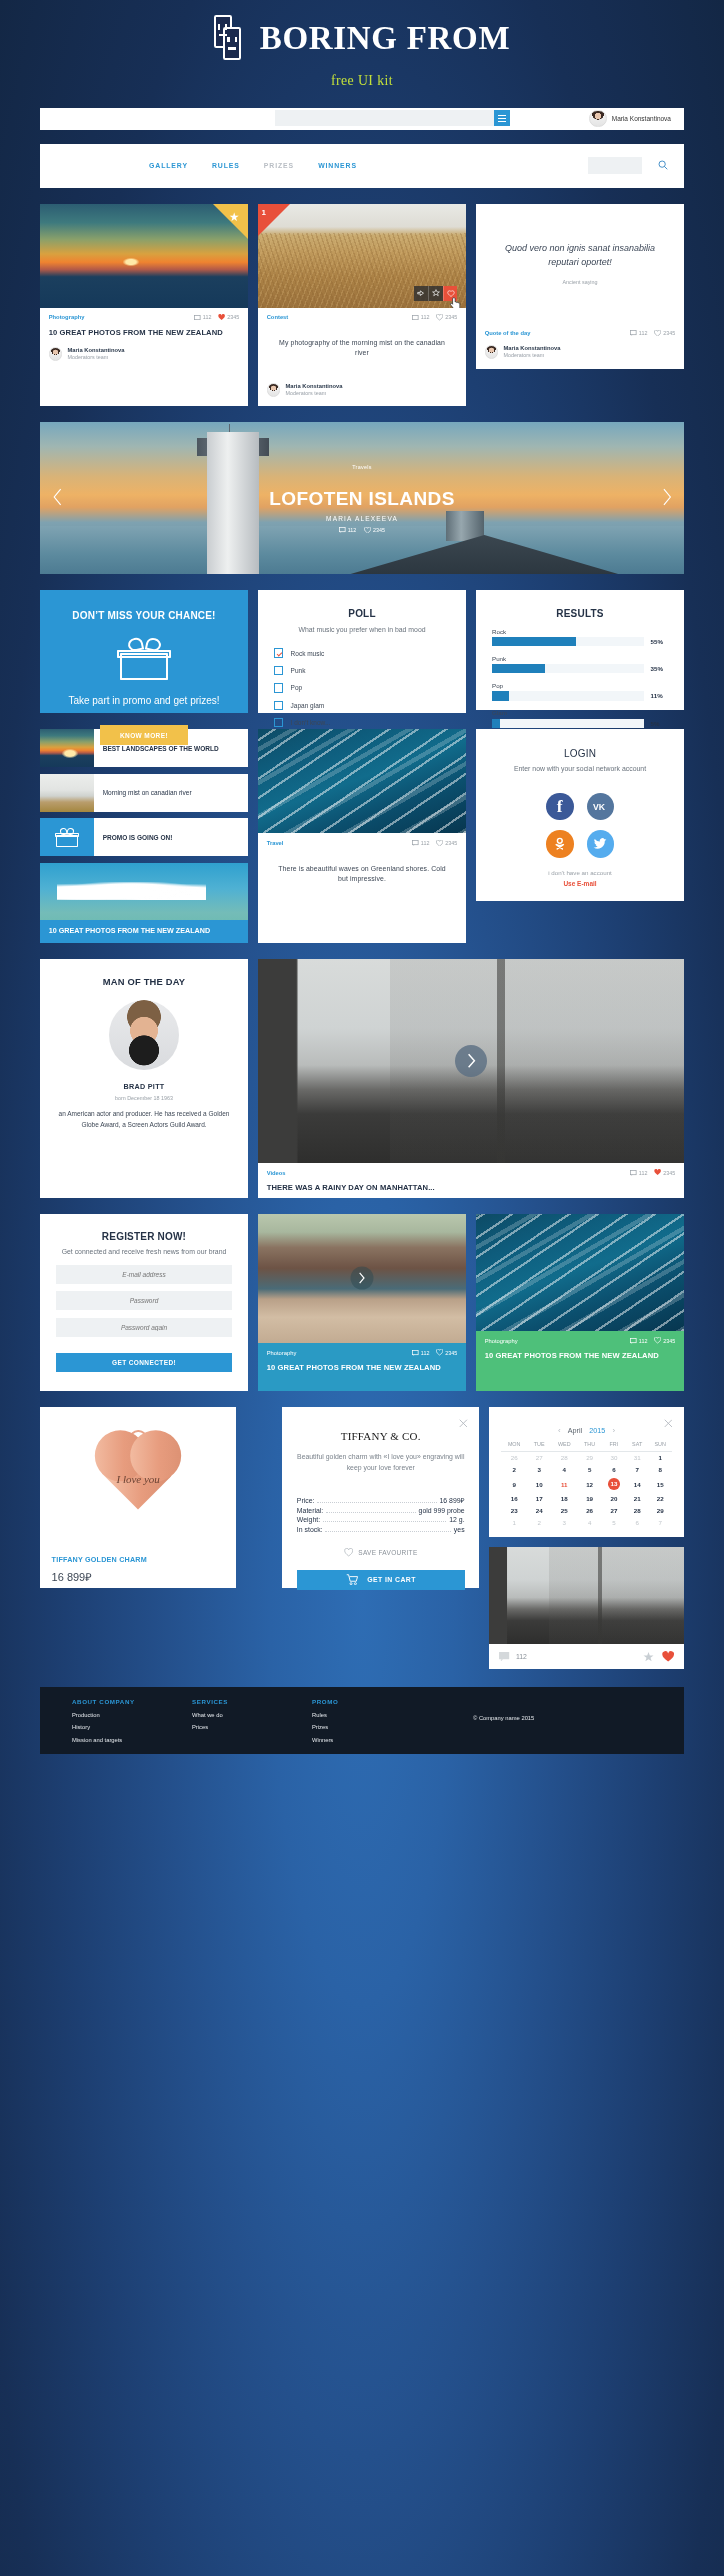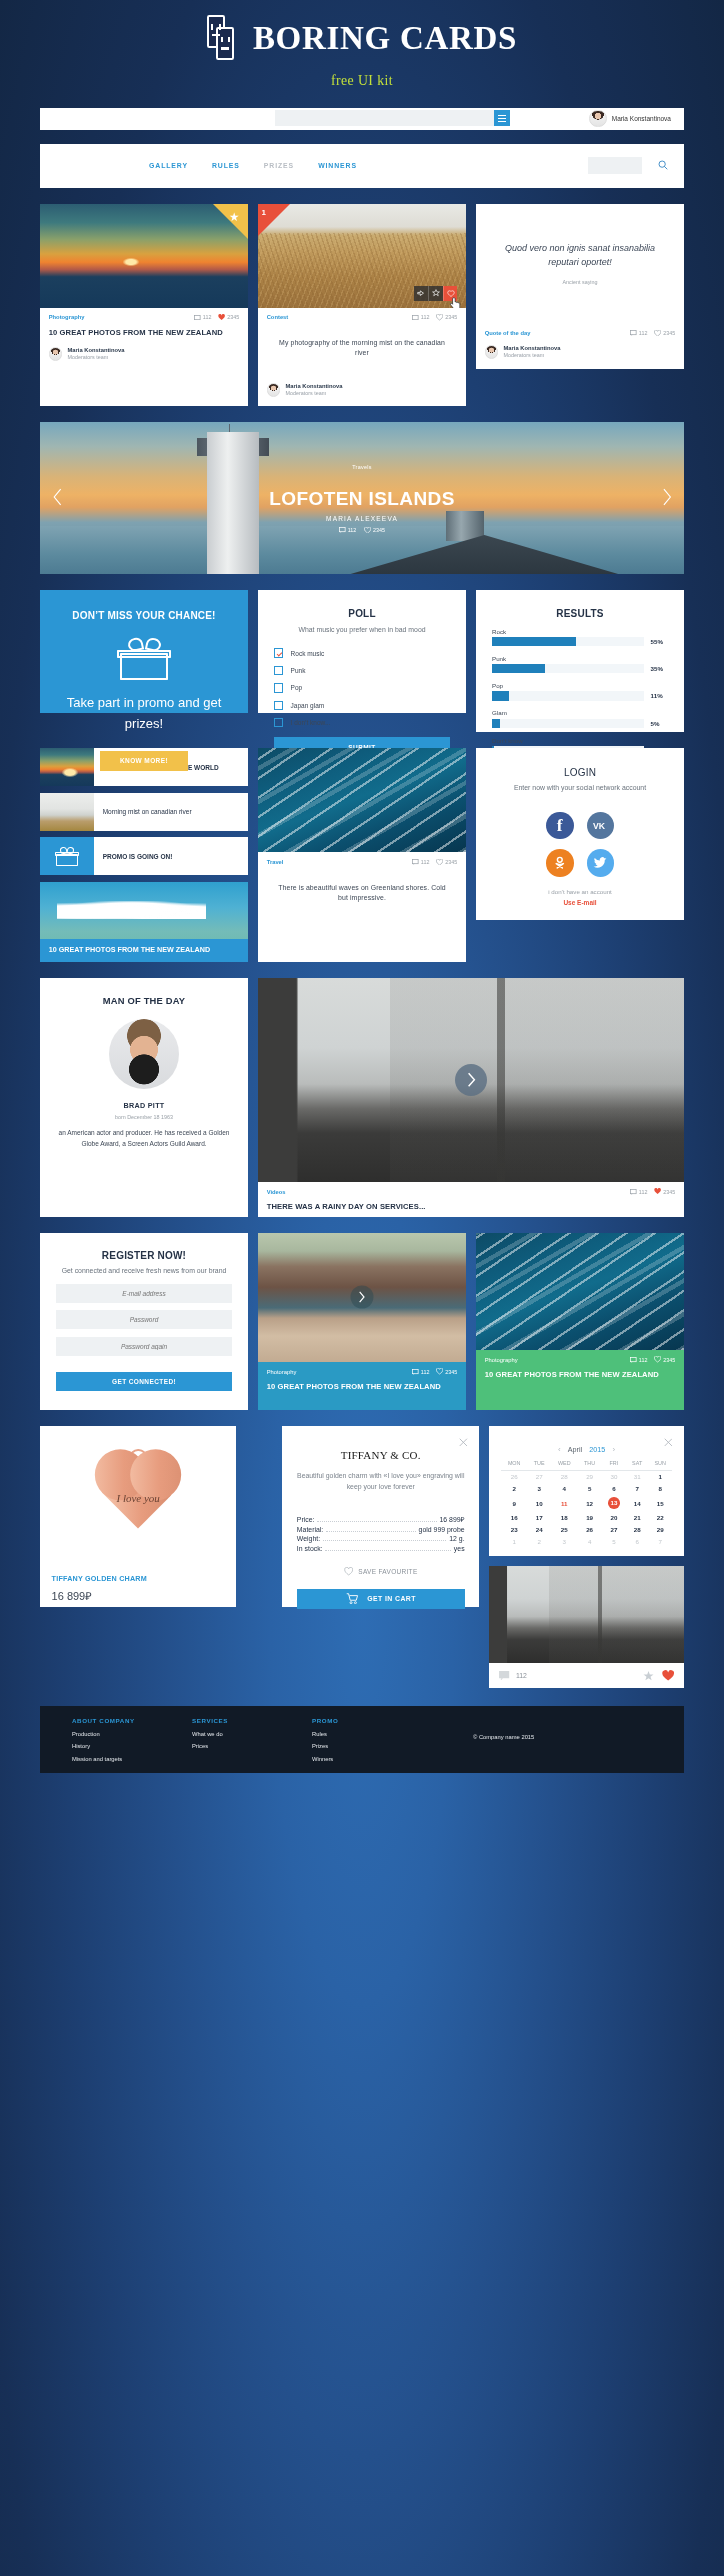--- a/index.html
+++ b/index.html
@@ -249,21 +249,21 @@
   .promo h3 { color:#fff; font-size:10px; font-weight:bold; line-height:1.45; letter-spacing:0.2px; }
   .gift { margin:14.5px auto 13px; width:54px; height:42px; position:relative; }
   .gift .box { position:absolute; left:2.9px; bottom:0; width:48px; height:27.5px;
     border:2.2px solid #fff; border-radius:0.7px; }
   .gift .lid { position:absolute; left:0; bottom:22px; width:54px; height:8.7px;
     border:2.2px solid #fff; border-radius:0.7px; }
   .gift .bl, .gift .br { position:absolute; bottom:29px; width:14.5px; height:13px;
     border:2.2px solid #fff; border-radius:50% 50% 0 50%; }
   .gift .bl { left:11px; transform:rotate(-12deg); }
   .gift .br { right:11px; border-radius:50% 50% 50% 0; transform:rotate(12deg); }
-  .promo p { color:#fff; font-size:13px; line-height:1.6; }
+  .promo p { color:#fff; font-size:10px; line-height:1.6; }
   .btn-amber {
     display:block; margin:16px auto 0; width:88px; height:19.5px; background:#f2c14a;
     color:#fff; font-size:6.5px; font-weight:bold; letter-spacing:0.4px; border:none;
     cursor:pointer;
   }
 
   
   .poll { padding:17.4px 16px 16px; }
   .poll h3 { text-align:center; font-size:10px; font-weight:bold; color:#253246; letter-spacing:0.2px; }
   .poll .q { text-align:center; font-size:6.9px; color:#69727c; margin-top:5.8px; line-height:1.55; }
@@ -444,21 +444,21 @@
       <div class="logo-mark">
         <div class="c1"></div>
         <div class="c2"></div>
         <div class="e" style="left:4.3px; top:9.4px;"></div>
         <div class="e" style="left:11.6px; top:9.4px;"></div>
         <div class="m" style="left:5px; top:19px;"></div>
         <div class="e" style="left:13.8px; top:22px;"></div>
         <div class="e" style="left:21px; top:22px;"></div>
         <div class="m" style="left:14.5px; top:32px; height:3.6px;"></div>
       </div>
-      <div class="brand-title">BORING CARDS</div>
+      <div class="brand-title">BORING FROM</div>
     </div>
     <div class="brand-sub">free UI kit</div>
   </div>
 
   <div class="topbar">
     <input class="tb-search" type="text" placeholder="" style="">
     <div class="tb-burger">
       <i></i>
         <i></i>
         <i></i>
@@ -684,21 +684,21 @@
           <span>Japan glam</span>
         </label>
         <label class="opt">
           <span class="cb"></span>
           <span>I don’t know...</span>
         </label>
       </div>
       <button class="btn-blue">SUBMIT</button>
     </div>
 
-    <div class="card col3 results" style="height:142px;">
+    <div class="card col3 results" style="height:120px;">
       <h3>RESULTS</h3>
       <div id="results-rows">
           <div class="rrow">
             <div class="rlabel">Rock</div>
             <div class="rbarline">
               <div class="rtrack">
                 <div class="rfill" style="width: 55%;"></div>
               </div>
               <div class="rpct">55%</div>
             </div>
@@ -854,21 +854,21 @@
             <b style="font-weight:normal">112</b>
           </span>
           <span class="s">
             <svg width="7.2" height="6.5" viewBox="0 0 10 9">
                 <path d="M5 8.4 C2 6.2 .5 4.6 .5 2.9 A2.3 2.3 0 0 1 5 1.9 A2.3 2.3 0 0 1 9.5 2.9 C9.5 4.6 8 6.2 5 8.4Z" fill="#e8503a"></path>
               </svg>
             <b style="font-weight:normal">2345</b>
           </span>
         </span>
       </div>
-      <div class="ctitle">THERE WAS A RAINY DAY ON SERVICES...</div>
+      <div class="ctitle">THERE WAS A RAINY DAY ON MANHATTAN...</div>
     </div>
   </div>
 
   <div class="row">
 
     <div class="card col3 reg" style="height:177px;">
       <h3>REGISTER NOW!</h3>
       <div class="sub">Get connected and receive fresh news from our brand</div>
       <input type="text" placeholder="E-mail address" style="">
       <input type="password" placeholder="Password" style="">

